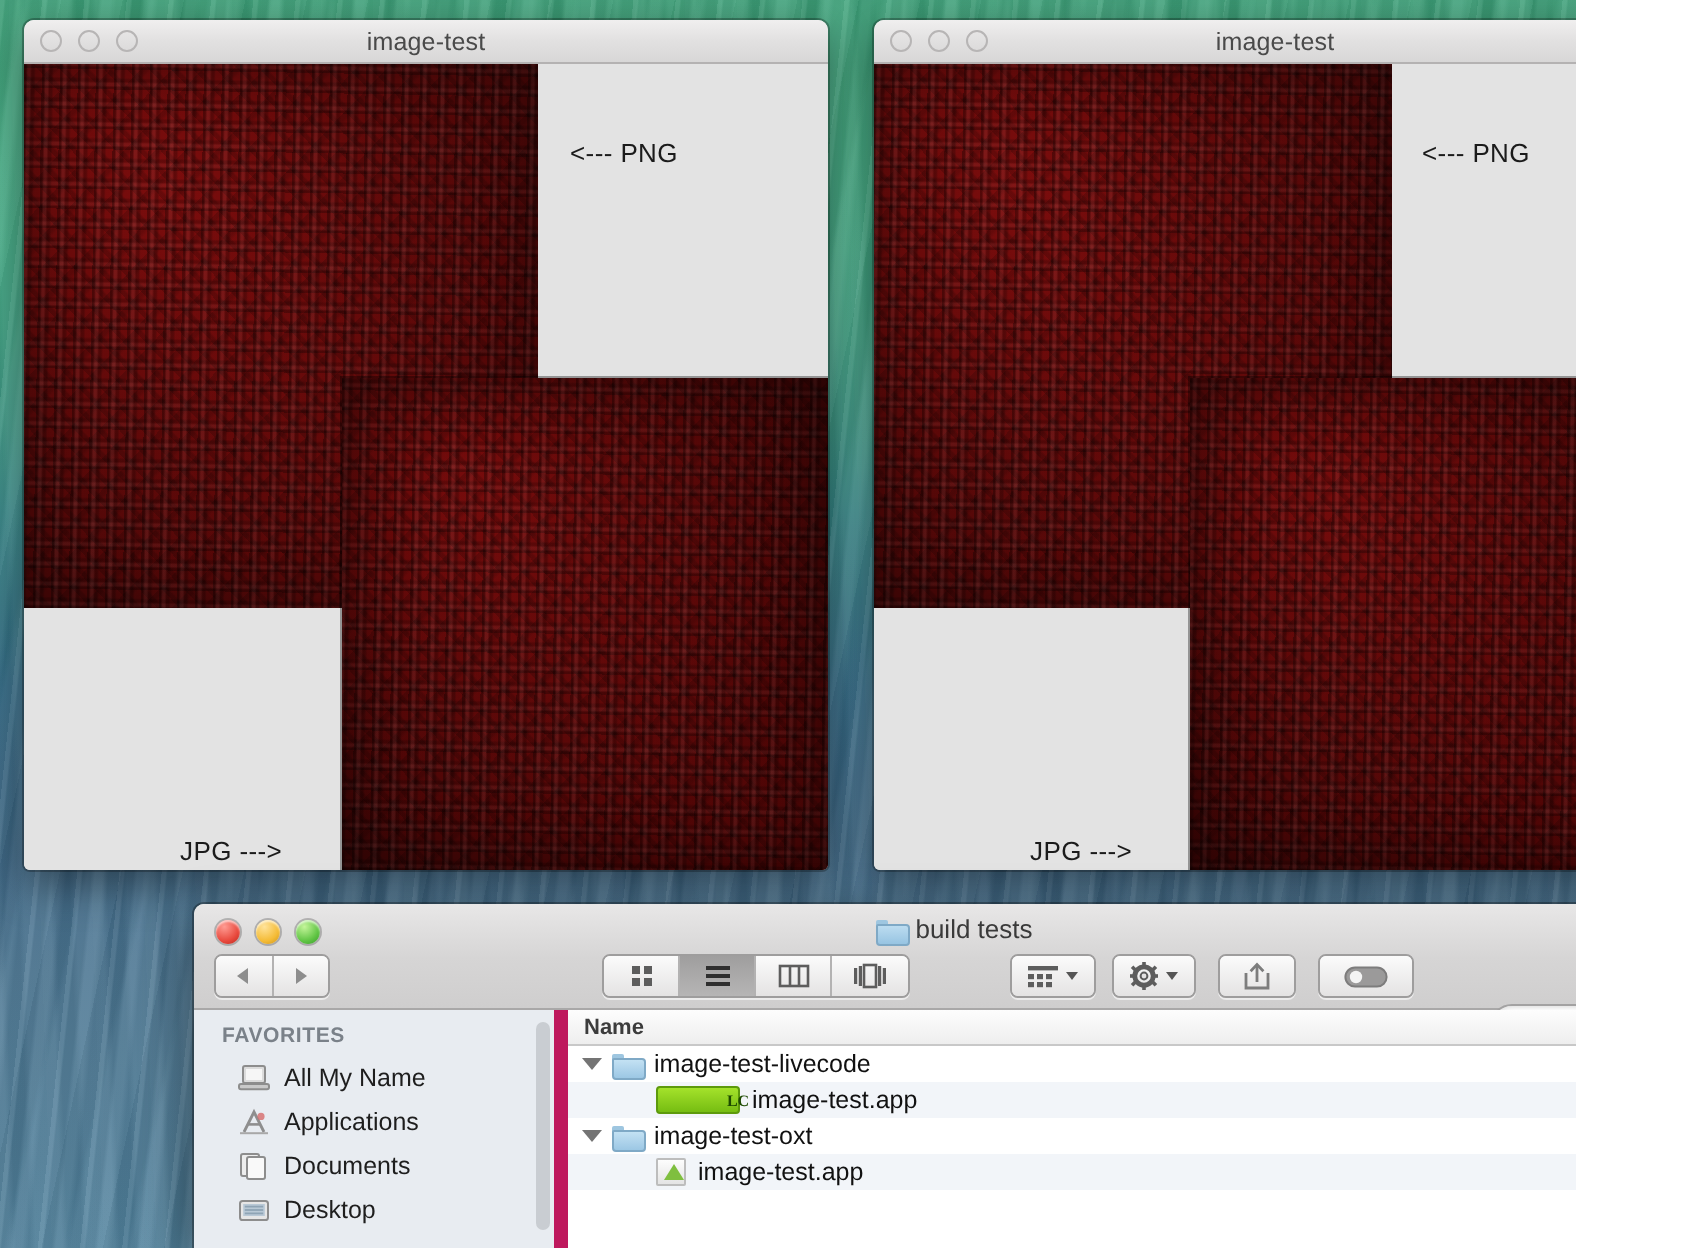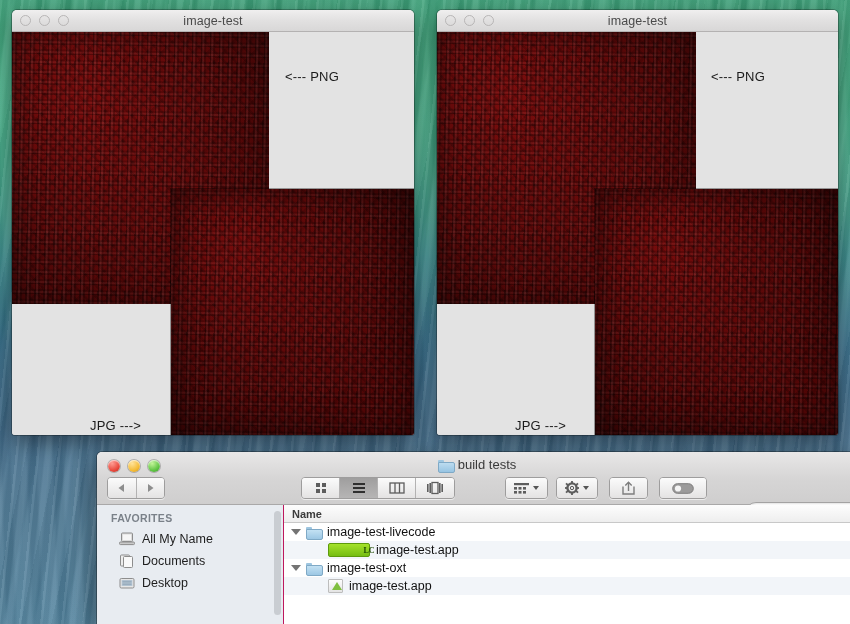--- a/index.html
+++ b/index.html
@@ -4,21 +4,21 @@
 <style>
   * { box-sizing: border-box; margin: 0; padding: 0; }
   html, body {
     width: 850px; height: 624px;
     overflow: hidden;
     font-family: "Liberation Sans", sans-serif;
   }
   
   #desktop {
     position: relative;
-    width: 850px; height: 624px;
+    width: 788px; height: 624px;
     background:
       linear-gradient(180deg,
         #3fa47c 0%,
         #3fa87e 6%,
         #43ad84 13%,
         #46b08a 20%,
         #46ab8c 27%,
         #429f8c 34%,
         #3b9090 41%,
         #397f8d 48%,
@@ -151,21 +151,21 @@
   .caret { width:0;height:0;border-left:3.5px solid transparent;border-right:3.5px solid transparent;border-top:4px solid #555;margin-left:4px;}
   #search-field {
     position: absolute; top: 25px; height: 22px;
     border: 1px solid #a3a2a2; border-radius: 11px;
     background: #fff; display: flex; align-items: center; padding-left: 7px; gap: 5px;
     box-shadow: inset 0 1px 2px rgba(0,0,0,.12);
   }
   #finder-body { display: flex; height: 119px; }
   #sidebar {
     width: 187px; background: #e8ecf1;
-    border-right: 1px solid #be185d; padding-top: 7px;
+    border-right: 7px solid #be185d; padding-top: 7px;
     position: relative;
   }
   .sb-head {
     font-size: 10.5px; font-weight: bold; color: #7a8189;
     letter-spacing: .3px; padding: 0 0 4px 14px;
   }
   .sb-item {
     display: flex; align-items: center; gap: 7px;
     height: 22px; padding-left: 22px; font-size: 12.5px; color: #1e1e1e;
   }
@@ -403,20 +403,31 @@
           <span class="sb-ico">
             <svg width="16" height="14" viewBox="0 0 16 14">
               <rect x="2.5" y="1" width="11" height="8.5" rx="1" fill="#dcdcdc" stroke="#8d8d8d"></rect>
               <rect x="4" y="2.5" width="8" height="5.5" fill="#f6f6f6"></rect>
               <rect x="0.5" y="10" width="15" height="2.6" rx="1" fill="#c9c9c9" stroke="#8d8d8d"></rect>
             </svg>
           </span>
           <span>All My Name</span>
         </div>
 
+        <div class="sb-item">
+          <span class="sb-ico">
+            <svg width="16" height="14" viewBox="0 0 16 14">
+              <path d="M3 12 L8 2 L13 12" fill="none" stroke="#8e8e8e" stroke-width="1.4"></path>
+              <line x1="5" y1="8.2" x2="11" y2="8.2" stroke="#8e8e8e" stroke-width="1.3"></line>
+              <line x1="1" y1="12.6" x2="15" y2="12.6" stroke="#a8a8a8" stroke-width="1"></line>
+              <circle cx="11.5" cy="4.2" r="1.8" fill="#d66b6b" opacity=".8"></circle>
+            </svg>
+          </span>
+          <span>Applications</span>
+        </div>
 
         <div class="sb-item">
           <span class="sb-ico">
             <svg width="16" height="14" viewBox="0 0 16 14">
               <rect x="1.5" y="1" width="9" height="11" rx="1" fill="#ededed" stroke="#8d8d8d"></rect>
               <rect x="4.5" y="2.5" width="9" height="11" rx="1" fill="#f9f9f9" stroke="#8d8d8d"></rect>
             </svg>
           </span>
           <span>Documents</span>
         </div>

